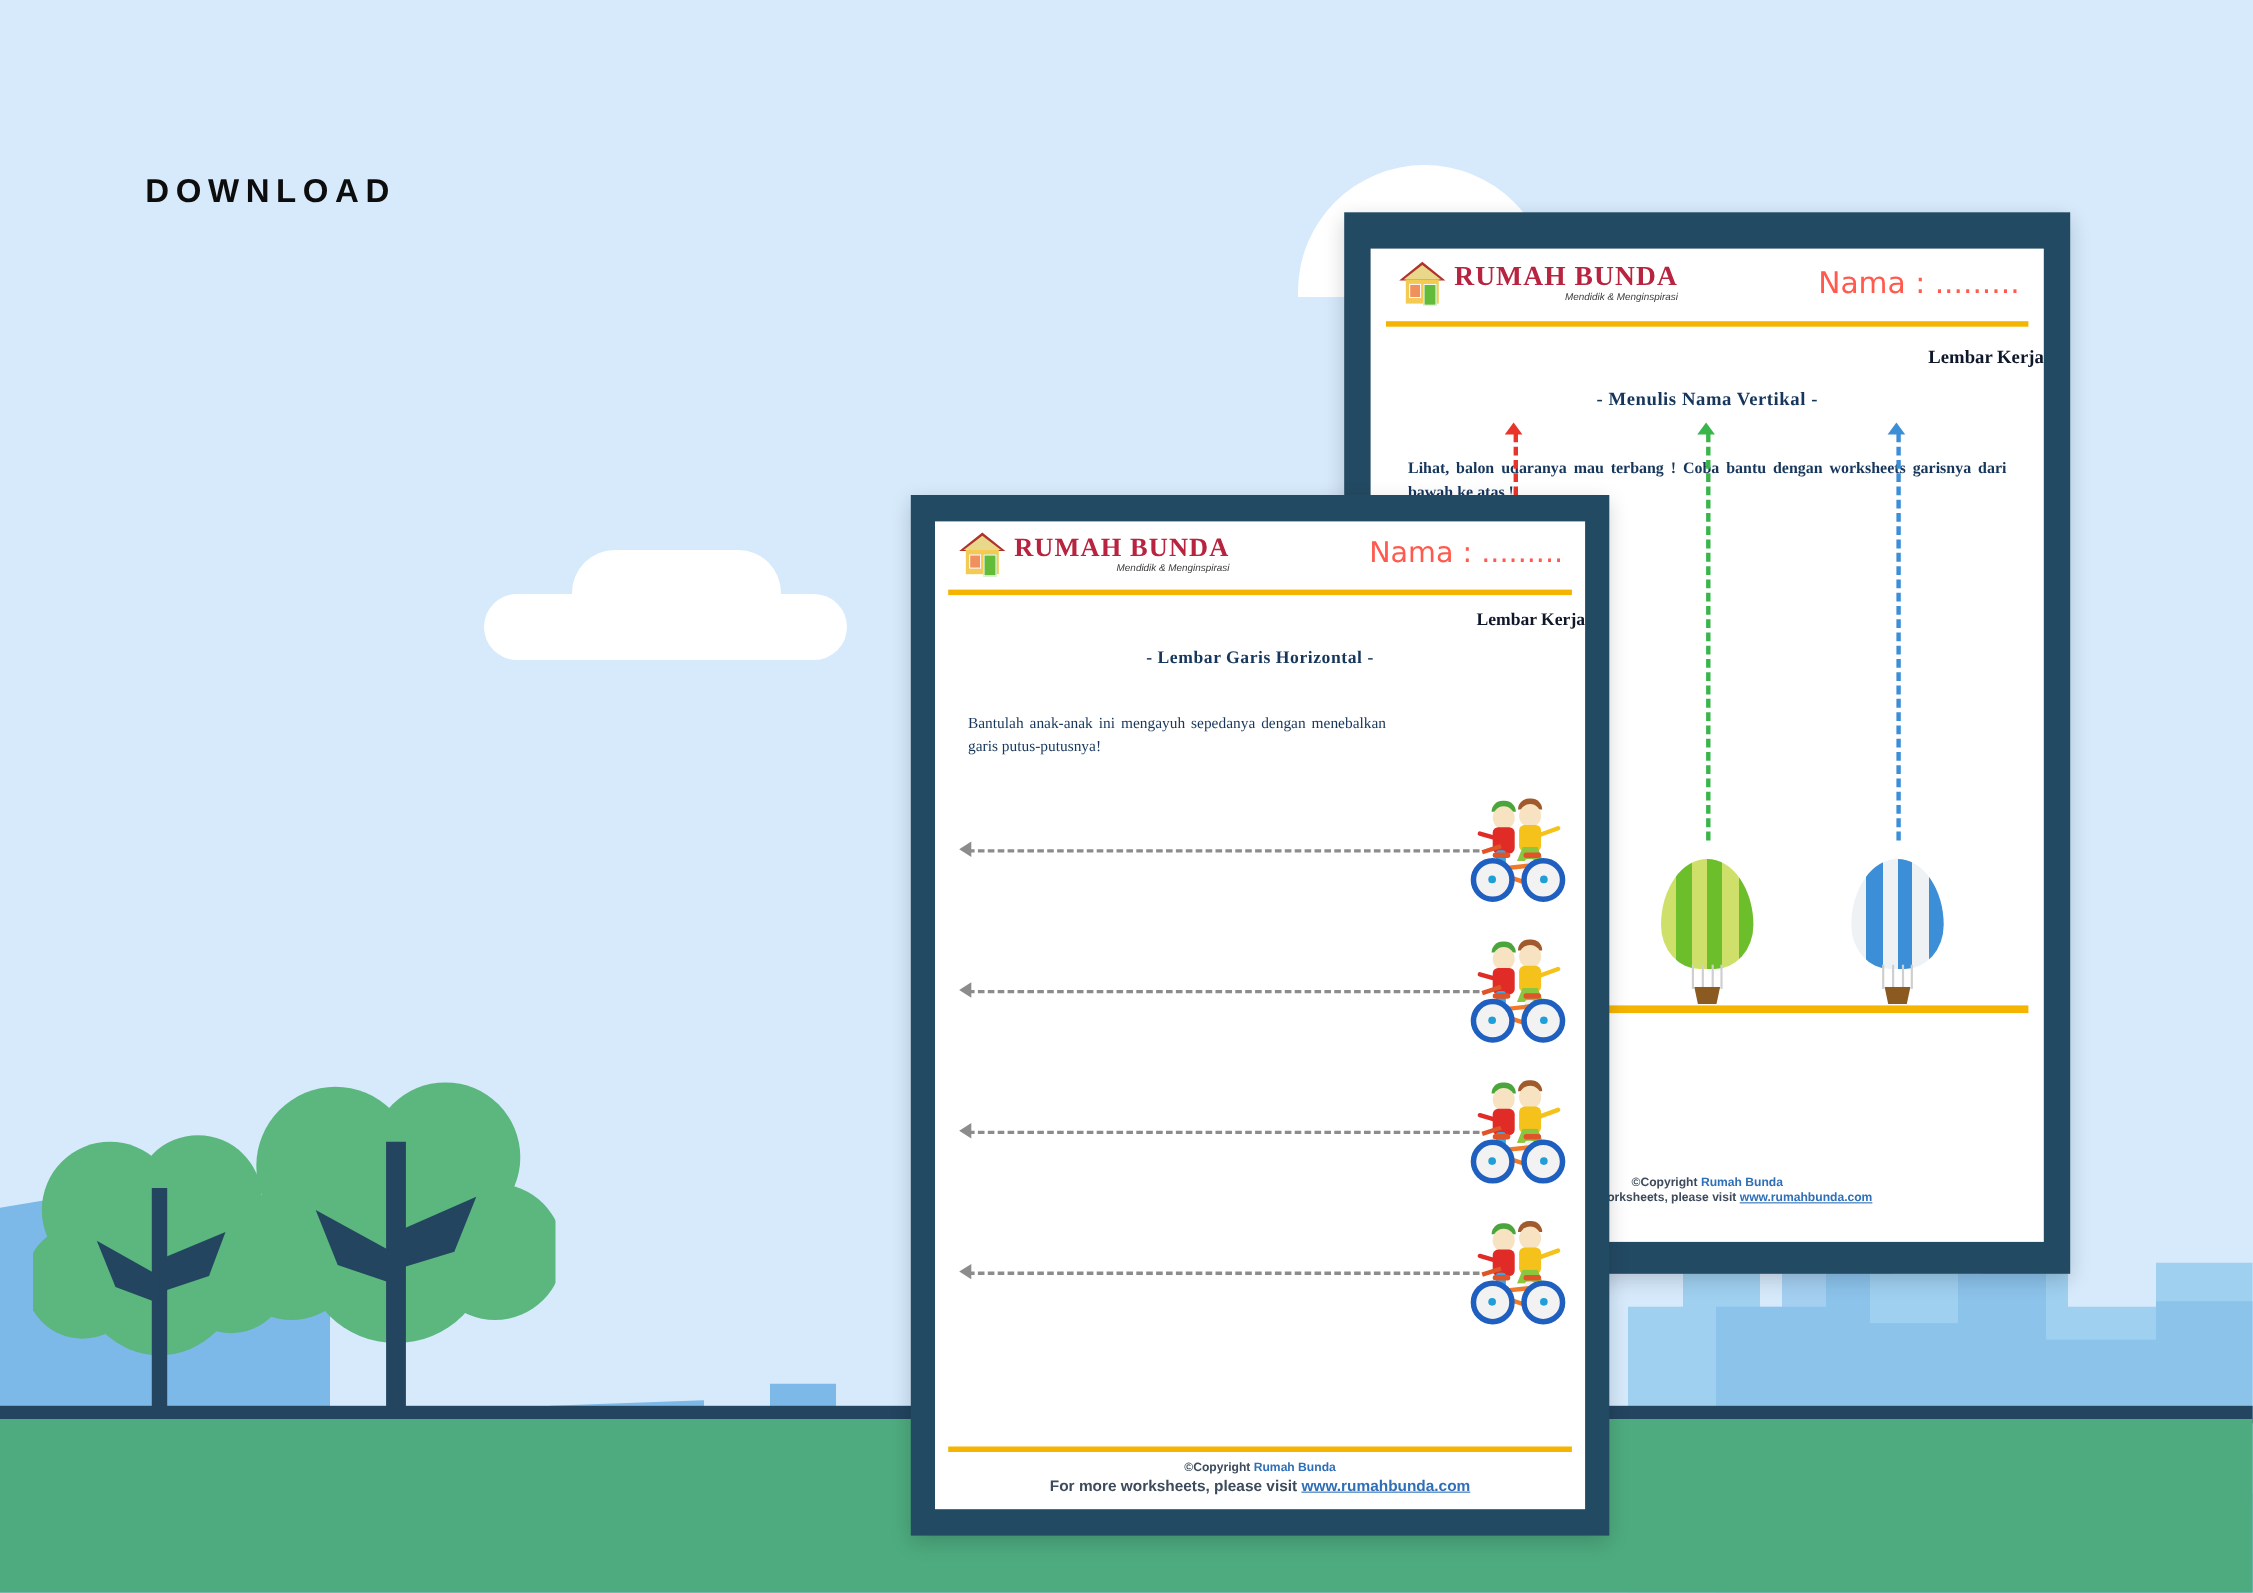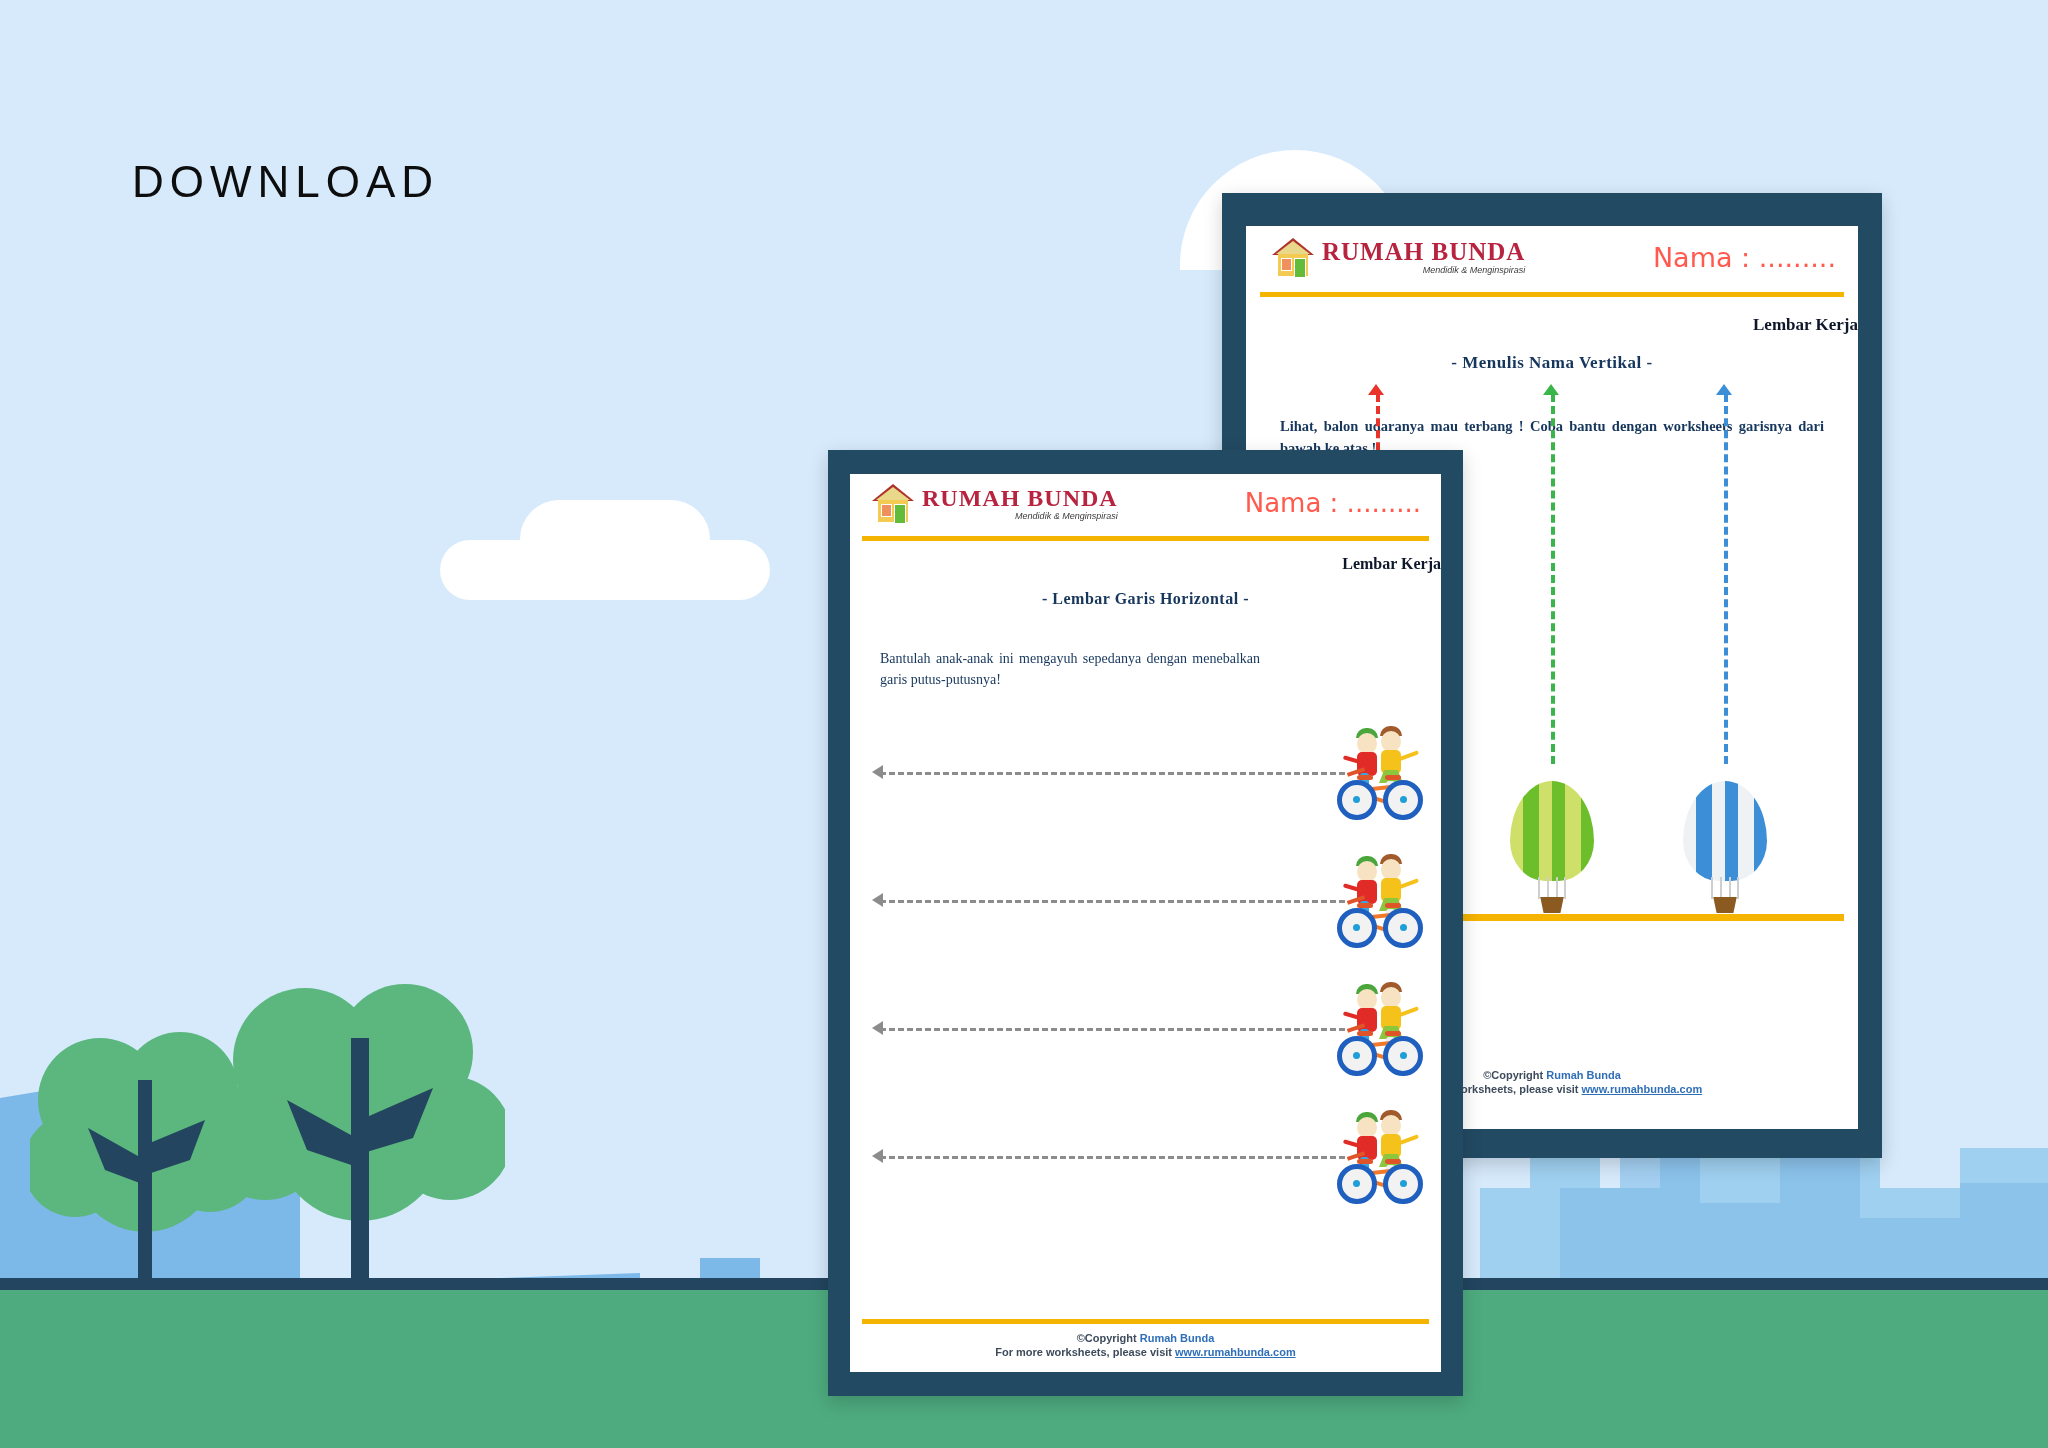--- a/index.html
+++ b/index.html
@@ -14,21 +14,21 @@
   
   .sky{position:absolute;left:0;top:0;width:2048px;height:1290px;background:#d6eafc;}
   .skyline{position:absolute;left:0;bottom:0;width:2048px;height:560px;}
   .ground{position:absolute;left:0;top:1290px;width:2048px;height:158px;background:#4eab7f;}
   .ground-line{position:absolute;left:0;top:1278px;width:2048px;height:16px;background:#23455f;}
   .cloud{position:absolute;background:#ffffff;border-radius:100px;}
 
   
   .headline-wrap{position:absolute;left:128px;top:160px;width:900px;}
   .kicker{
-    font-size:44px;font-weight:normal;letter-spacing:6px;color:#0d0d0d;
+    font-size:30px;font-weight:bold;letter-spacing:6px;color:#0d0d0d;
     line-height:1;margin:0 0 26px 4px;
   }
   .title{
     font-size:124px;font-weight:bold;color:#000000;
     line-height:0.94;letter-spacing:-1px;margin:0;
   }
   .title .l2{display:block;}
 
   
   .sheet{position:absolute;background:#234a63;box-shadow:0 6px 18px rgba(0,0,0,.18);}
@@ -425,21 +425,21 @@
           </div>
         </div>
 
       </div>
 
       <div class="ws-foot" style="bottom:14px;">
         <div class="rule" style="margin:0 12px 8px 12px;"></div>
         <div class="fline" style="font-size:11px;">
           <span class="cpy">©Copyright </span><span>Rumah Bunda</span>
         </div>
-        <div class="fline" style="font-size:11px;margin-top:2px;">
+        <div class="fline" style="font-size:14px;margin-top:2px;">
           <span class="cpy">For more worksheets, please visit </span><span class="lnk">www.rumahbunda.com</span>
         </div>
       </div>
 
     </div>
   </div>
 
 </div>
 
 </body></html>

